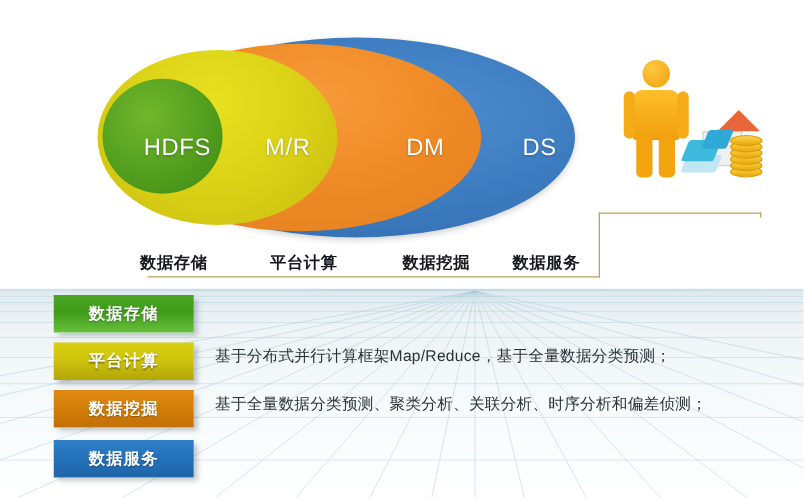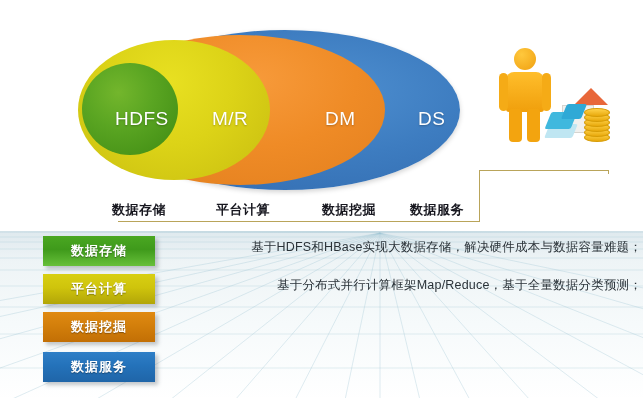--- a/index.html
+++ b/index.html
@@ -1,21 +1,21 @@
 <!DOCTYPE html>
 <html><head>
 <meta charset="utf-8">
 <style>
   html,body{margin:0;padding:0;}
   body{
     width:643px;height:400px;overflow:hidden;
     font-family:"Liberation Sans","DejaVu Sans",sans-serif;
     background:#ffffff;
   }
-  #root{position:relative;width:643px;height:398px;overflow:hidden;background:#fff;text-align:right;}
+  #root{position:relative;width:643px;height:398px;overflow:hidden;background:#fff;}
 
   
   #top-panel{position:absolute;left:0;top:0;width:643px;height:231px;background:#fff;overflow:hidden;}
 
   .ellipse{position:absolute;border-radius:50%;}
   #ell-ds{
     left:110px;top:30px;width:350px;height:160px;
     background:radial-gradient(ellipse at 62% 38%, #4e8fd0 0%, #3d7cc0 46%, #3169ad 100%);
     box-shadow:0 2px 5px rgba(0,0,0,.18);
   }
@@ -204,30 +204,30 @@
       <line x1="380" y1="2" x2="530" y2="169"></line>
       <line x1="380" y1="2" x2="600" y2="169"></line>
       <line x1="380" y1="2" x2="690" y2="169"></line>
       <line x1="380" y1="2" x2="800" y2="169"></line>
       <line x1="380" y1="2" x2="960" y2="169"></line>
       <line x1="380" y1="2" x2="1180" y2="169"></line>
     </svg>
 
     <div class="row" id="row-0">
       <div class="badge" id="badge-0">数据存储</div>
-      <div class="desc">基于HDFS和HBase实现大数据存储，解决硬件成本与数据容量难题；</div>
     </div>
 
     <div class="row" id="row-1">
       <div class="badge" id="badge-1">平台计算</div>
       <div class="desc">基于分布式并行计算框架Map/Reduce，基于全量数据分类预测；</div>
     </div>
 
     <div class="row" id="row-2">
       <div class="badge" id="badge-2">数据挖掘</div>
+      <div class="desc">基于全量数据分类预测、聚类分析、关联分析、时序分析和偏差侦测；</div>
     </div>
 
     <div class="row" id="row-3">
       <div class="badge" id="badge-3">数据服务</div>
     </div>
   </div>
 
 </div>
 
 </body></html>

